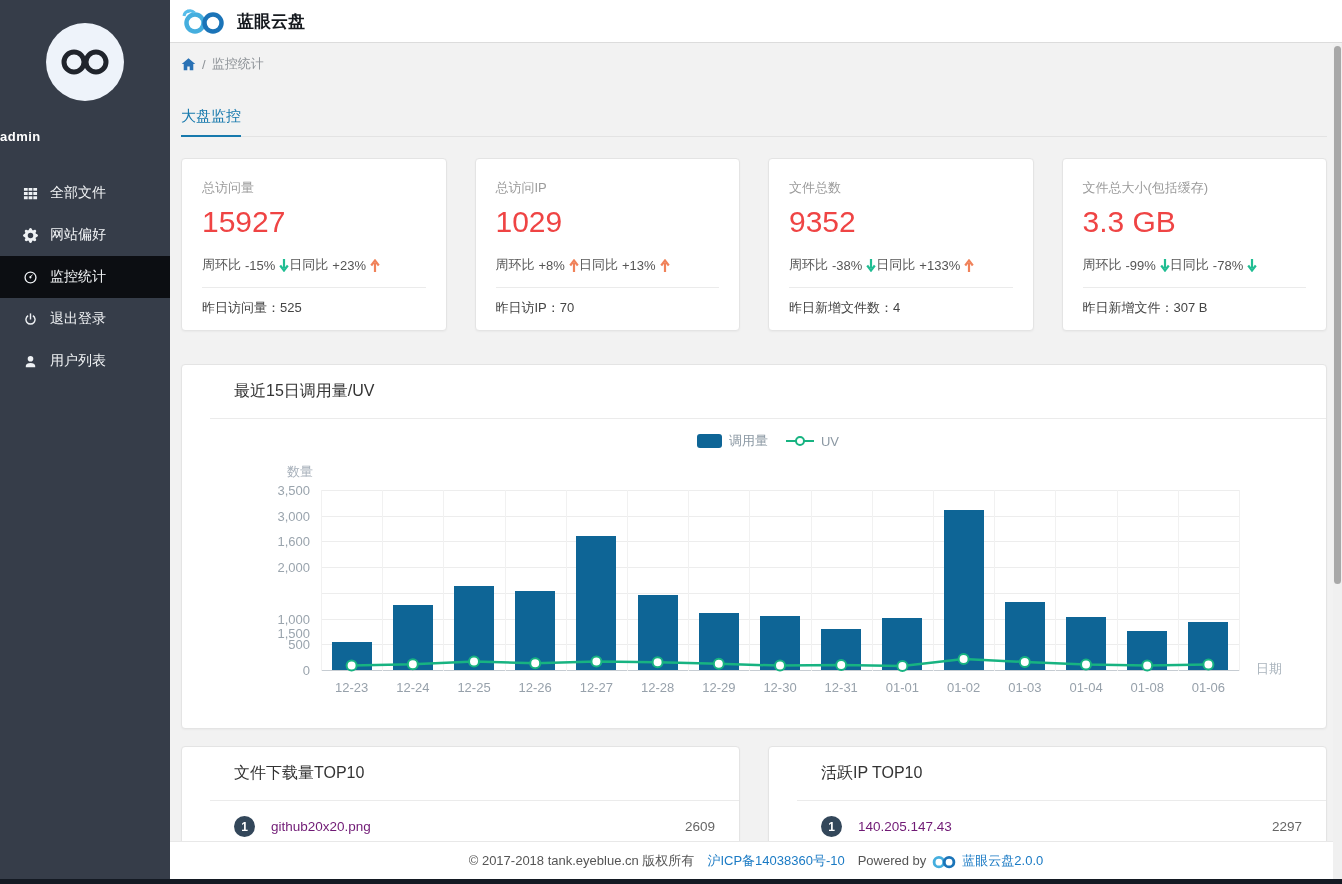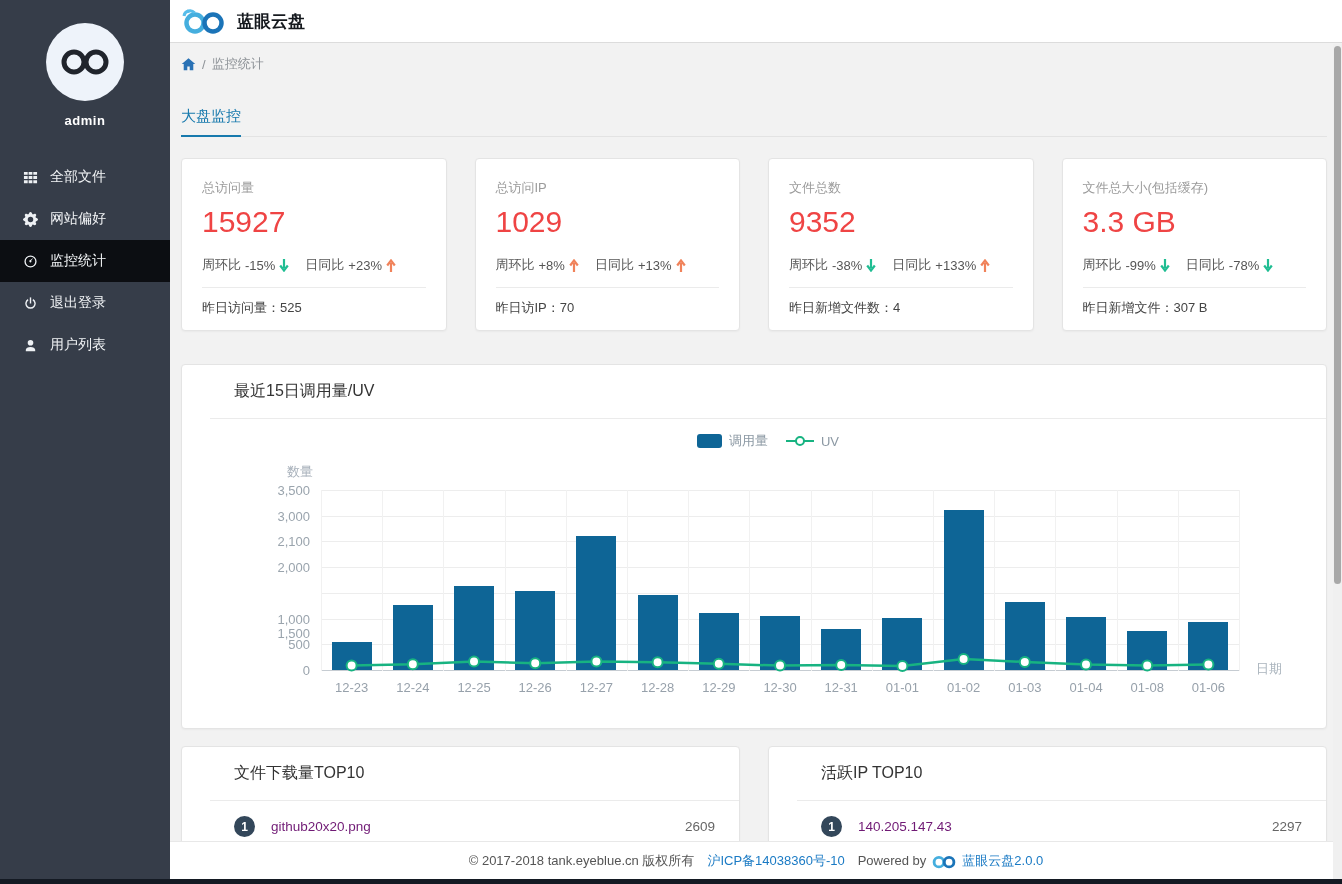--- a/index.html
+++ b/index.html
@@ -3,21 +3,21 @@
 <meta charset="utf-8">
 <style>
   * { margin:0; padding:0; box-sizing:border-box; }
   html,body { background:#fff; }
   body { font-family:"Liberation Sans", sans-serif; }
   .app { position:relative; width:1342px; height:884px; background:#f2f2f2; overflow:hidden; }
 
   
   .sidebar { position:absolute; left:0; top:0; width:170px; height:100%; background:#363d49; z-index:6; }
   .avatar { width:78px; height:78px; border-radius:50%; background:#eef3fa; margin:23px auto 0; display:flex; align-items:center; justify-content:center; }
-  .username { color:#fff; font-weight:bold; font-size:13px; text-align:center; margin-top:12px; letter-spacing:.5px; }
+  .username { color:#fff; font-weight:bold; font-size:13px; margin-top:28px; letter-spacing:.5px; }
   .menu { margin-top:28px; }
   .side-item { height:42px; display:flex; align-items:center; padding-left:22px; color:#f2f4f6; font-size:14px; cursor:pointer; }
   .side-item.active { background:#0c0e12; }
   .side-item .sicon { width:16px; height:16px; margin-right:12px; display:flex; align-items:center; justify-content:center; }
   .side-item .sicon svg { width:15px; height:15px; fill:#eef1f4; }
 
   
   .header { position:absolute; left:170px; top:0; right:0; height:43px; background:#fff; border-bottom:1px solid #dcdcdc; display:flex; align-items:center; padding-left:11px; z-index:5; }
   .brand-title { font-size:17px; font-weight:bold; color:#15191e; margin-left:10px; }
 
@@ -27,21 +27,21 @@
   .breadcrumb svg { width:15px; height:15px; fill:#2a72b5; }
   .tabs { margin-top:34px; border-bottom:1px solid #e3e3e3; }
   .tab { display:inline-block; font-size:15px; color:#1779ad; padding-bottom:9px; border-bottom:2px solid #1779ad; margin-bottom:-1px; cursor:pointer; }
 
   
   .card { background:#fff; border:1px solid #e4e4e4; border-radius:4px; box-shadow:0 1px 2px rgba(0,0,0,.04);padding-left:28px; }
   .stats-row { display:flex; gap:28px; margin-top:21px; }
   .stat-card { flex:1; height:173px; padding:20px 20px 0; }
   .stat-label { font-size:13px; color:#9b9b9b; }
   .stat-value { font-size:30px; color:#ef4444; margin-top:8px; }
-  .trend-row { display:flex; gap:16px; margin-top:17px; font-size:13px; color:#555; align-items:center; }
+  .trend-row { display:flex; margin-top:17px; font-size:13px; color:#555; align-items:center; }
   .trend { display:flex; align-items:center; gap:4px; }
   .arrow svg { width:10px; height:13px; display:block; }
   .stat-divider { border-top:1px solid #ebebeb; margin-top:13px; }
   .stat-footer { font-size:13px; color:#444; padding-top:11px; }
 
   
   .chart-card { margin-top:33px; height:365px; }
   .card-title { font-size:16px; color:#333; padding:16px 24px; border-bottom:1px solid #ebebeb; }
   .chart-body { position:relative; height:312px; }
   .legend { position:absolute; top:13px; left:0; right:0; display:flex; justify-content:center; align-items:center; gap:18px; font-size:13px; color:#8b98a3; }
@@ -292,21 +292,21 @@
           </span>
         </div>
         <div class="ylabel">数量</div>
         <div class="plot" id="plot">
           <div class="xaxis-name">日期</div>
         <div class="hgrid" style="top: 0px;"></div>
             <div class="ytick" style="top: 0px;">3,500</div>
             <div class="hgrid" style="top: 26px;"></div>
             <div class="ytick" style="top: 26px;">3,000</div>
             <div class="hgrid" style="top: 51px;"></div>
-            <div class="ytick" style="top: 51px;">2,100</div>
+            <div class="ytick" style="top: 51px;">1,600</div>
             <div class="hgrid" style="top: 77px;"></div>
             <div class="ytick" style="top: 77px;">2,000</div>
             <div class="hgrid" style="top: 103px;"></div>
             <div class="ytick" style="top: 103px; margin-top: 40px;">1,500</div>
             <div class="hgrid" style="top: 129px;"></div>
             <div class="ytick" style="top: 129px;">1,000</div>
             <div class="hgrid" style="top: 154px;"></div>
             <div class="ytick" style="top: 154px;">500</div>
             <div class="hgrid axisline" style="top: 180px;"></div>
             <div class="ytick" style="top: 180px;">0</div>

